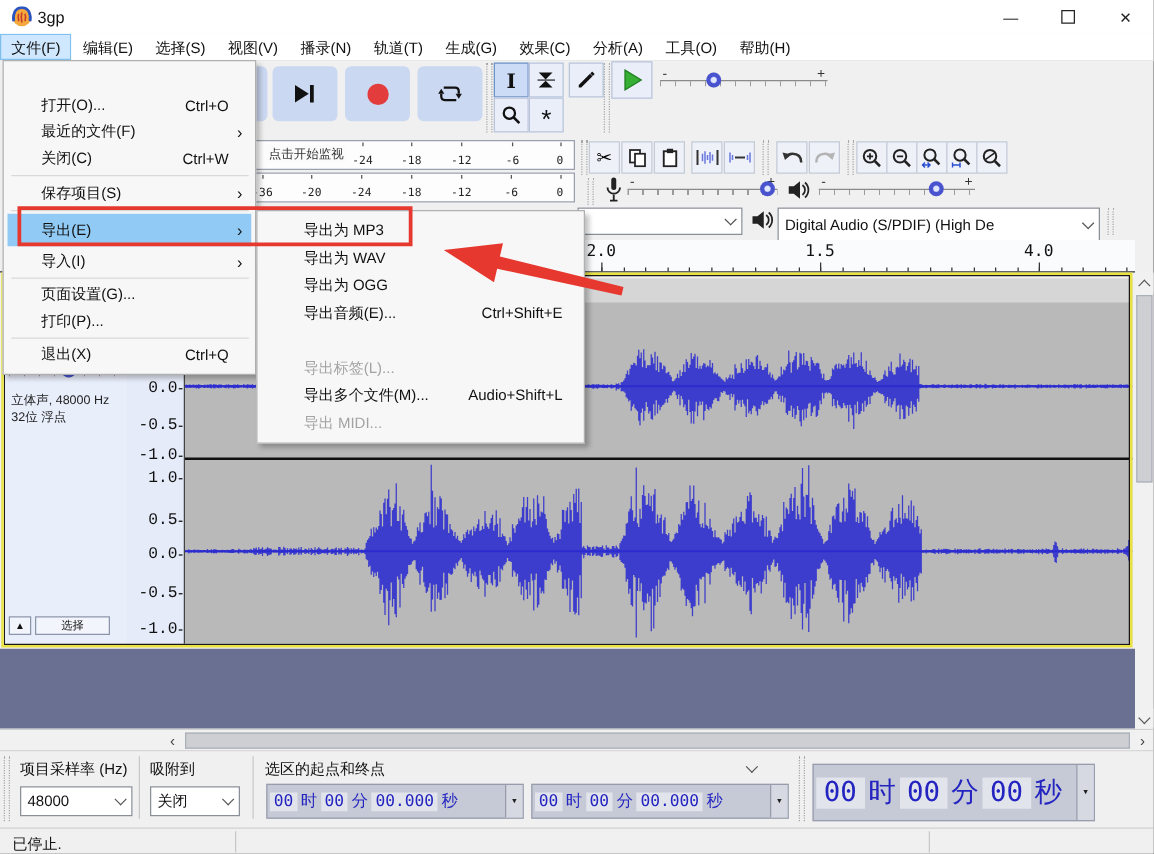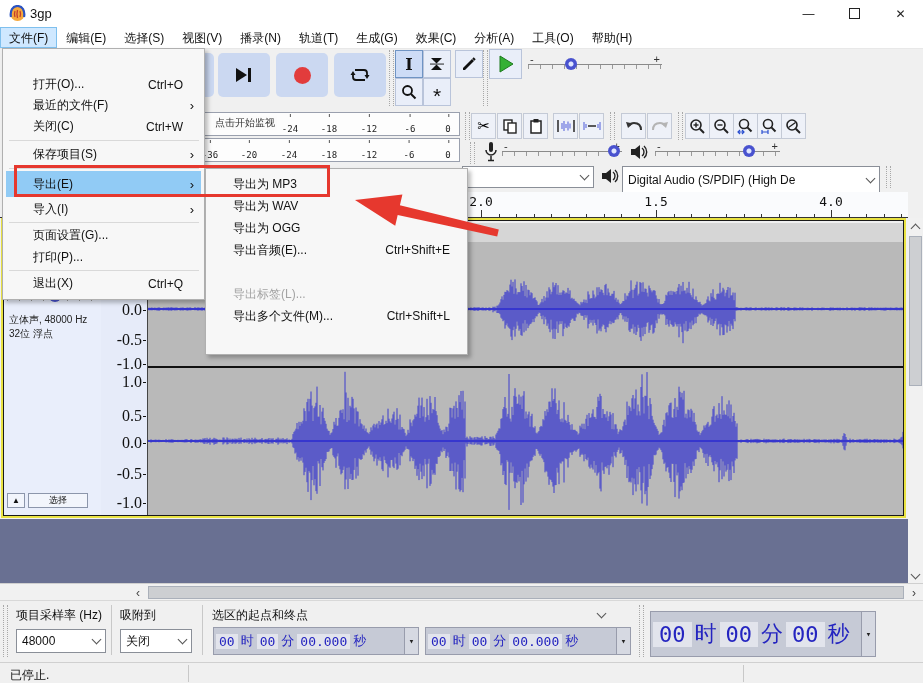--- a/index.html
+++ b/index.html
@@ -38,21 +38,21 @@
   .mmsg{position:absolute;top:3px;left:10px;font-size:10px;color:#333;background:#fbfbfb;padding:0 2px;}
   .ebtn{width:25px;height:26px;background:#eef1f8;border:1px solid #c4cad6;display:flex;align-items:center;justify-content:center;box-sizing:border-box;}
   .combo{background:#fff;border:1px solid #8a8f98;display:flex;align-items:center;padding:0 5px;font-size:12px;color:#111;box-sizing:border-box;}
   .chev{width:6px;height:6px;border-right:1.4px solid #555;border-bottom:1.4px solid #555;transform:rotate(45deg);margin-left:auto;margin-top:-3px;}
   
   .timeline{left:148px;top:192px;width:760px;height:26px;background:#fafbfd;border-bottom:1px solid #333;box-sizing:border-box;}
   .tl-label{position:absolute;top:2px;font-size:13px;font-family:"DejaVu Sans Mono",monospace;color:#111;transform:translateX(-50%);}
   .tl-tick{position:absolute;bottom:0;width:1px;background:#333;}
   .panel{left:3px;top:221px;width:98px;height:294px;background:#e9eefb;}
   .ruler{left:101px;top:221px;width:47px;height:294px;background:#e6ebf9;border-right:1px solid #444;box-sizing:border-box;}
-  .rlabel{position:absolute;right:5px;font-size:16px;font-family:Liberation Serif, serif;color:#111;transform:translateY(-50%);}
+  .rlabel{position:absolute;right:5px;font-size:13px;font-family:Liberation Mono, monospace;color:#111;transform:translateY(-50%);}
   .rlabel::after{content:"";position:absolute;right:-4px;top:50%;width:3px;height:1px;background:#111;}
   .focusrect{left:1px;top:218px;width:905px;height:300px;border:2px solid #e9e242;
              box-shadow:inset 0 0 0 1px #1a1a1a;box-sizing:border-box;pointer-events:none;}
   .pbtn{background:#f2f5fc;border:1px solid #8c96ab;font-size:9px;color:#111;display:flex;align-items:center;justify-content:center;box-sizing:border-box;}
   .pinfo{position:absolute;left:6px;font-size:10px;color:#222;}
   .darkarea{left:0;top:519px;width:908px;height:64px;background:#697092;}
   
   .sbar{background:#f1f1f1;}
   .sthumb{background:#cdcfd2;border:1px solid #aab0ba;box-sizing:border-box;}
   .sarrow{display:flex;align-items:center;justify-content:center;font-size:12px;color:#444;background:#f1f1f1;}
@@ -69,21 +69,21 @@
   .statusbar{left:0;top:662px;width:923px;height:21px;background:#f0f0f0;border-top:1px solid #d0d0d0;box-sizing:border-box;}
   
   .menu{background:#f7f7f7;border:1px solid #b0b0b0;box-shadow:3px 3px 4px rgba(0,0,0,.25);box-sizing:border-box;z-index:20;}
   .mi{position:absolute;left:3px;width:195px;display:flex;align-items:center;font-size:12px;color:#111;}
   .mi .l{margin-left:27px;}
   .mi .a{margin-left:auto;margin-right:18px;}
   .mi .ar{position:absolute;right:7px;font-size:13px;}
   .mi.hl{background:#91cbf5;}
   .msep{position:absolute;left:6px;width:190px;height:1px;background:#d9d9d9;}
   .smi{position:absolute;left:3px;width:255px;display:flex;align-items:center;font-size:12px;color:#111;}
-  .smi .l{margin-left:24px;}
+  .smi .l{margin-left:34px;}
   .smi .a{margin-left:auto;margin-right:14px;}
   .smi.dis{color:#a3a3a3;}
   .redrect{left:14px;top:165px;width:316px;height:32px;border:3px solid #e6382e;box-sizing:border-box;z-index:30;pointer-events:none;}
   .z30{z-index:30;}
 </style>
 </head>
 <body>
 
 <div id="app">
 
@@ -546,21 +546,24 @@
         <span class="a">Ctrl+Shift+E</span>
       </div>
     <div class="smi" style="top:48px;height:22px">
         <span class="l">导出为 OGG</span>
       </div>
     <div class="smi dis" style="top:114px;height:22px">
         <span class="l">导出标签(L)...</span>
       </div>
     <div class="smi" style="top:136px;height:22px">
         <span class="l">导出多个文件(M)...</span>
-        <span class="a">Ctrl+Shift+L</span>
+        <span class="a">Audio+Shift+L</span>
+      </div>
+    <div class="smi dis" style="top:158px;height:22px">
+        <span class="l">导出 MIDI...</span>
       </div>
   </div>
 
   <div class="abs redrect"></div>
   <svg class="abs z30" style="left:345px;top:180px;pointer-events:none" width="165" height="62" viewBox="0 0 165 62">
     <polygon points="10,20 57.4,14.5 54.9,25.2 153.8,49.6 152.2,56.4 52.7,35 50.2,45.7" fill="#e6382e"></polygon>
   </svg>
 
 </div>
 

